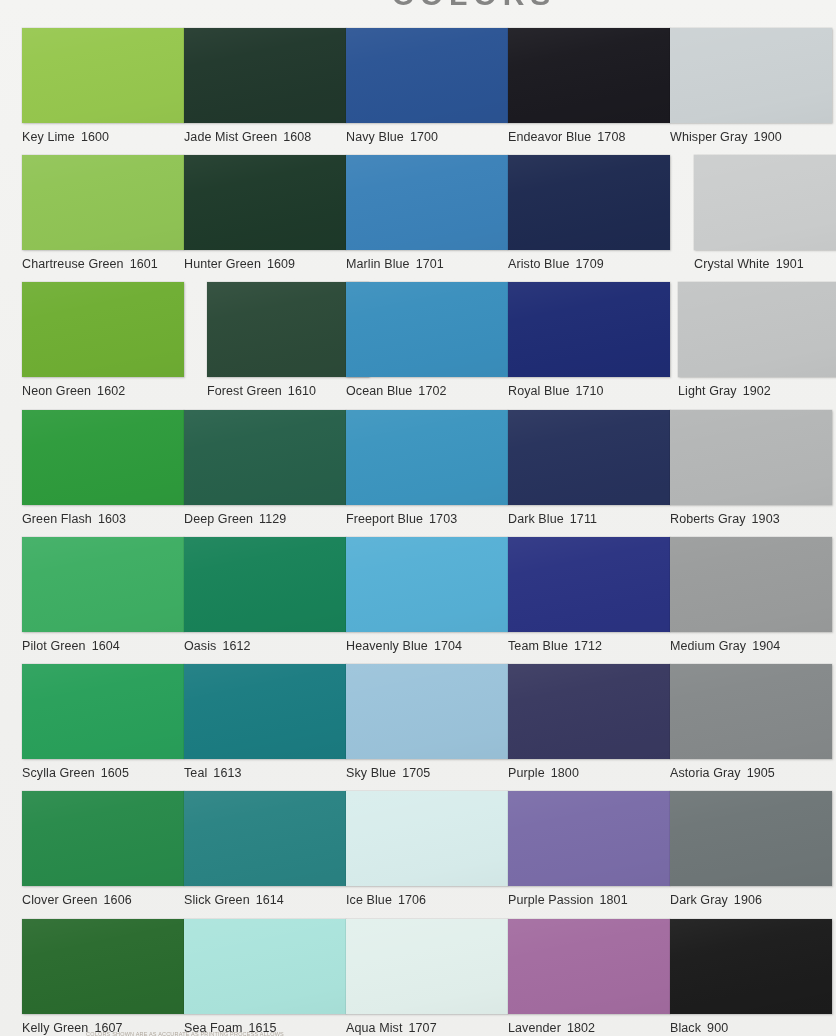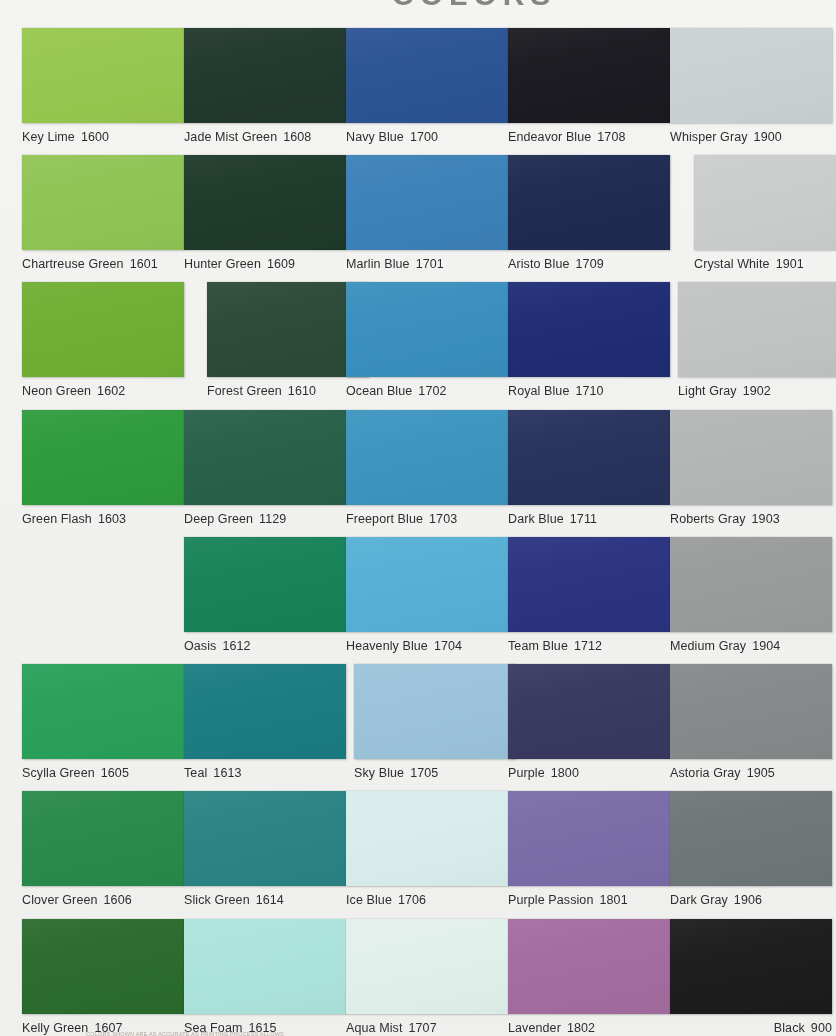--- a/index.html
+++ b/index.html
@@ -129,20 +129,24 @@
         <div class="swatch-label"><span class="name">Chartreuse Green</span><span class="code">1601</span></div>
       </div>
       <div class="swatch-cell" style="left: 22px; top: 270px;">
         <div class="swatch-chip" style="background: rgb(111, 174, 51); height: 95px;"></div>
         <div class="swatch-label"><span class="name">Neon Green</span><span class="code">1602</span></div>
       </div>
       <div class="swatch-cell" style="left: 22px; top: 398px;">
         <div class="swatch-chip" style="background: rgb(46, 155, 60); height: 95px;"></div>
         <div class="swatch-label"><span class="name">Green Flash</span><span class="code">1603</span></div>
       </div>
+      <div class="swatch-cell" style="left: 22px; top: 525px;">
+        <div class="swatch-chip" style="background: rgb(62, 174, 99); height: 95px;"></div>
+        <div class="swatch-label"><span class="name">Pilot Green</span><span class="code">1604</span></div>
+      </div>
       <div class="swatch-cell" style="left: 22px; top: 652px;">
         <div class="swatch-chip" style="background: rgb(41, 160, 90); height: 95px;"></div>
         <div class="swatch-label"><span class="name">Scylla Green</span><span class="code">1605</span></div>
       </div>
       <div class="swatch-cell" style="left: 22px; top: 779px;">
         <div class="swatch-chip" style="background: rgb(40, 138, 74); height: 95px;"></div>
         <div class="swatch-label"><span class="name">Clover Green</span><span class="code">1606</span></div>
       </div>
       <div class="swatch-cell" style="left: 22px; top: 907px;">
         <div class="swatch-chip" style="background: rgb(42, 107, 46); height: 95px;"></div>
@@ -193,21 +197,21 @@
         <div class="swatch-label"><span class="name">Ocean Blue</span><span class="code">1702</span></div>
       </div>
       <div class="swatch-cell" style="left: 346px; top: 398px;">
         <div class="swatch-chip" style="background: rgb(60, 149, 191); height: 95px;"></div>
         <div class="swatch-label"><span class="name">Freeport Blue</span><span class="code">1703</span></div>
       </div>
       <div class="swatch-cell" style="left: 346px; top: 525px;">
         <div class="swatch-chip" style="background: rgb(86, 176, 213); height: 95px;"></div>
         <div class="swatch-label"><span class="name">Heavenly Blue</span><span class="code">1704</span></div>
       </div>
-      <div class="swatch-cell" style="left: 346px; top: 652px; padding-left: 8px;">
+      <div class="swatch-cell" style="left: 346px; top: 652px;">
         <div class="swatch-chip" style="background: rgb(155, 195, 218); height: 95px;"></div>
         <div class="swatch-label"><span class="name">Sky Blue</span><span class="code">1705</span></div>
       </div>
       <div class="swatch-cell" style="left: 346px; top: 779px;">
         <div class="swatch-chip" style="background: rgb(216, 237, 236); height: 95px;"></div>
         <div class="swatch-label"><span class="name">Ice Blue</span><span class="code">1706</span></div>
       </div>
       <div class="swatch-cell" style="left: 346px; top: 907px;">
         <div class="swatch-chip" style="background: rgb(226, 240, 236); height: 95px;"></div>
         <div class="swatch-label"><span class="name">Aqua Mist</span><span class="code">1707</span></div>
@@ -265,21 +269,21 @@
         <div class="swatch-label"><span class="name">Medium Gray</span><span class="code">1904</span></div>
       </div>
       <div class="swatch-cell" style="left: 670px; top: 652px;">
         <div class="swatch-chip" style="background: rgb(133, 137, 138); height: 95px;"></div>
         <div class="swatch-label"><span class="name">Astoria Gray</span><span class="code">1905</span></div>
       </div>
       <div class="swatch-cell" style="left: 670px; top: 779px;">
         <div class="swatch-chip" style="background: rgb(110, 118, 119); height: 95px;"></div>
         <div class="swatch-label"><span class="name">Dark Gray</span><span class="code">1906</span></div>
       </div>
-      <div class="swatch-cell" style="left: 670px; top: 907px; text-align: right;">
+      <div class="swatch-cell" style="left: 670px; top: 907px;">
         <div class="swatch-chip" style="background: rgb(28, 28, 28); height: 95px;"></div>
         <div class="swatch-label"><span class="name">Black</span><span class="code">900</span></div>
       </div>
     </div>
 
   <div id="footer-band">
     <div id="footer-note">COLORS SHOWN ARE AS ACCURATE AS PRINTING PROCESS ALLOWS</div>
   </div>
 
 </div>

